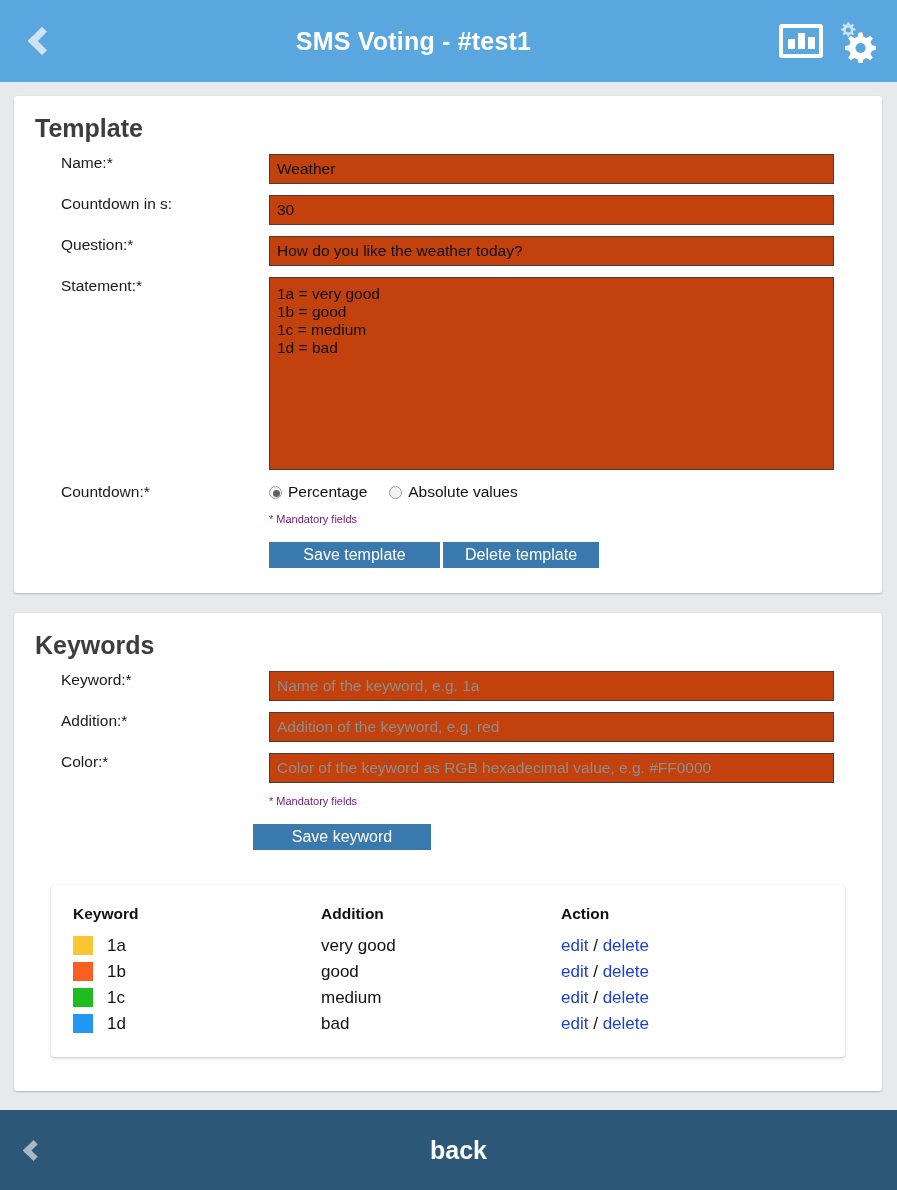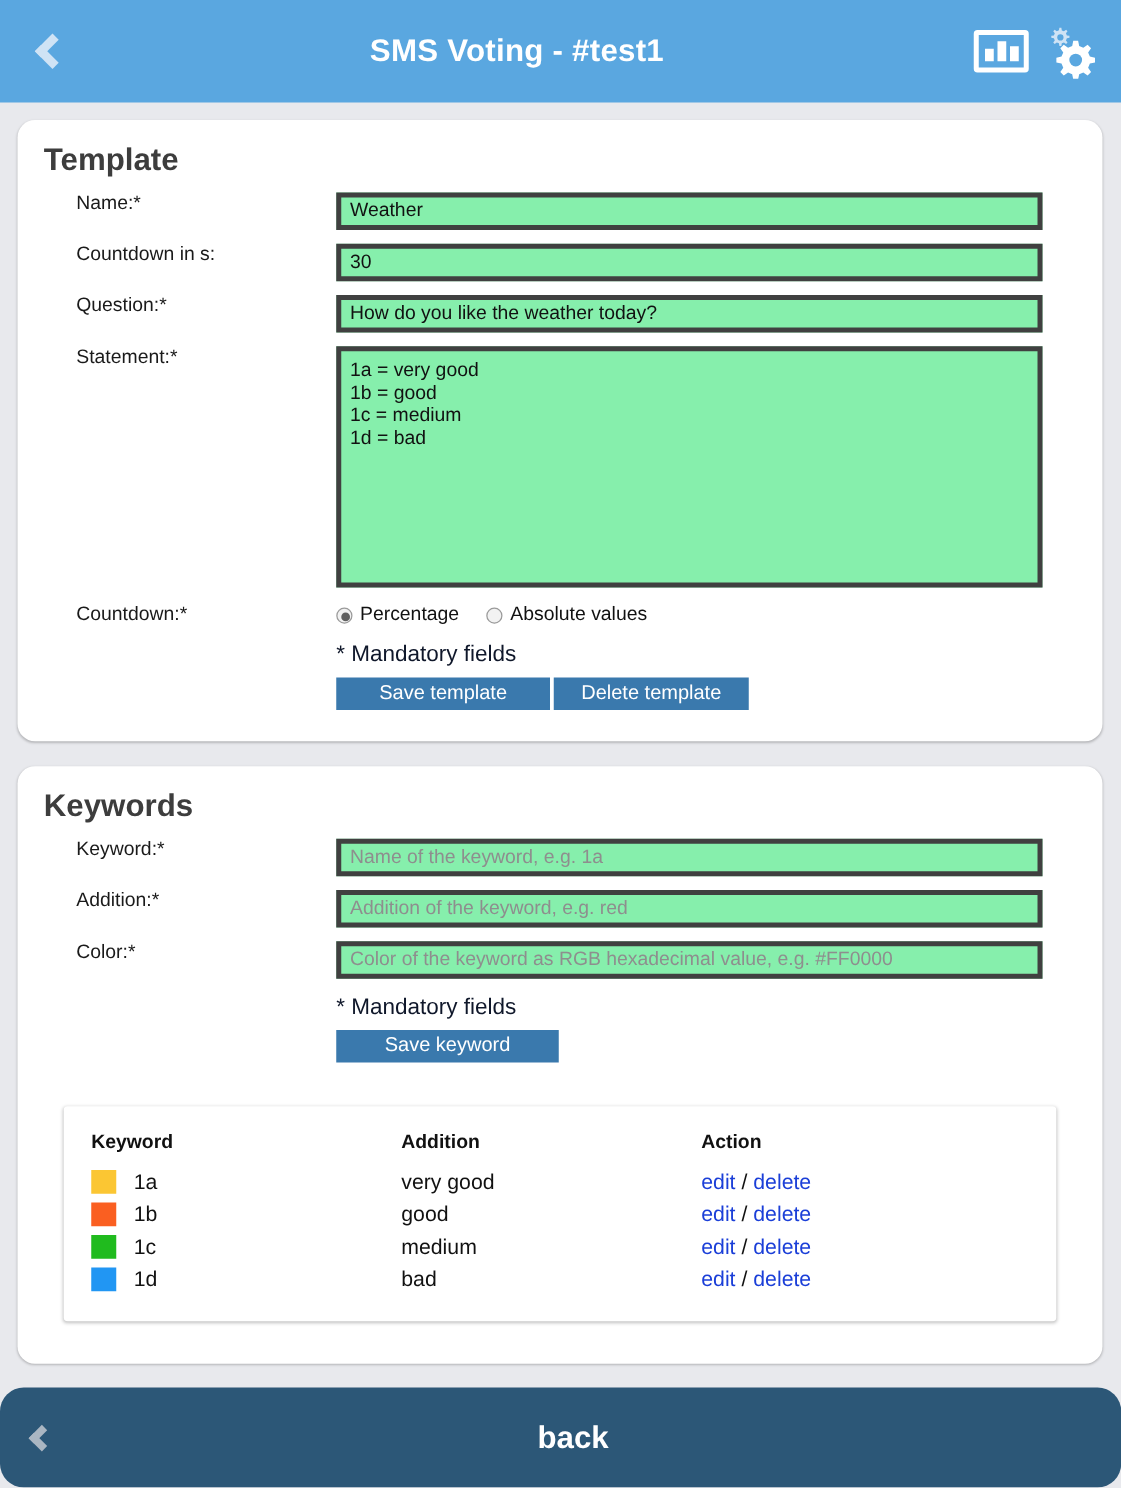--- a/index.html
+++ b/index.html
@@ -69,21 +69,21 @@
   .icon-chart i { display:block; width: 7px; background: #ffffff; }
   .icon-chart i:nth-child(1){ height: 10px; }
   .icon-chart i:nth-child(2){ height: 16px; }
   .icon-chart i:nth-child(3){ height: 12px; }
   .icon-gears { width: 44px; height: 44px; cursor: pointer; }
 
   
   .card {
     position: absolute;
     background: #ffffff;
-    border-radius: 14px;
+    border-radius: 3px;
     box-shadow: 0 1px 2px rgba(0,0,0,.22);
   }
   #card-template { left: 14px; top: 96px; width: 868px; height: 497px; }
   #card-keywords { left: 14px; top: 613px; width: 868px; height: 478px; }
 
   .card-title {
     position: absolute;
     left: 21px; top: 18px;
     font-size: 25px;
     font-weight: bold;
@@ -97,22 +97,22 @@
     left: 47px;
     font-size: 15.5px;
     color: #1a1a1a;
     white-space: nowrap;
   }
   .fld {
     position: absolute;
     left: 255px;
     width: 565px;
     height: 30px;
-    border: 4px solid #404040;
-    background: #86efac;
+    border: 1px solid #404040;
+    background: #c2410c;
     font-family: "Liberation Sans", sans-serif;
     font-size: 15.5px;
     color: #111111;
     padding: 0 7px;
     border-radius: 0;
     outline: none;
   }
   .fld::placeholder { color: #8e8e8e; }
   textarea.fld {
     height: 193px;
@@ -146,22 +146,22 @@
     left: 3px; top: 3px;
     width: 7px; height: 7px;
     border-radius: 50%;
     background: #606060;
   }
   .spacer-rdo { width: 22px; }
 
   .mandatory {
     position: absolute;
     left: 255px;
-    font-size: 18px;
-    color: #0f172a;
+    font-size: 11px;
+    color: #701a75;
   }
 
   .btn {
     position: absolute;
     height: 26px;
     background: #3a79ad;
     color: #ffffff;
     border: none;
     font-family: "Liberation Sans", sans-serif;
     font-size: 16px;
@@ -212,21 +212,20 @@
 
   
   .footer {
     position: absolute;
     left: 0; top: 1110px;
     width: 897px; height: 80px;
     background: #2c5777;
     display: flex;
     align-items: center;
     cursor: pointer;
-    border-radius: 19px;
   }
   .footer-back {
     width: 60px; height: 80px;
     display: flex; align-items: center; justify-content: center;
   }
   .footer .chev {
     width: 15px; height: 15px;
     border-left: 6px solid #aab6c2;
     border-bottom: 6px solid #aab6c2;
   }
@@ -328,21 +327,21 @@
       <input class="fld" type="text" placeholder="Addition of the keyword, e.g. red" style="">
     </div>
 
     <div class="row" style="top:140px;">
       <span class="lbl">Color:*</span>
       <input class="fld" type="text" placeholder="Color of the keyword as RGB hexadecimal value, e.g. #FF0000" style="">
     </div>
 
     <div class="mandatory" style="top:182px;">* Mandatory fields</div>
 
-    <button class="btn" style="left:255px; top:211px; width:178px;">Save keyword</button>
+    <button class="btn" style="left:239px; top:211px; width:178px;">Save keyword</button>
 
     <div id="kw-table-card">
       <table class="kw">
         <thead>
           <tr>
             <th class="col-kw">Keyword</th>
             <th class="col-add">Addition</th>
             <th class="col-act">Action</th>
           </tr>
         </thead>

